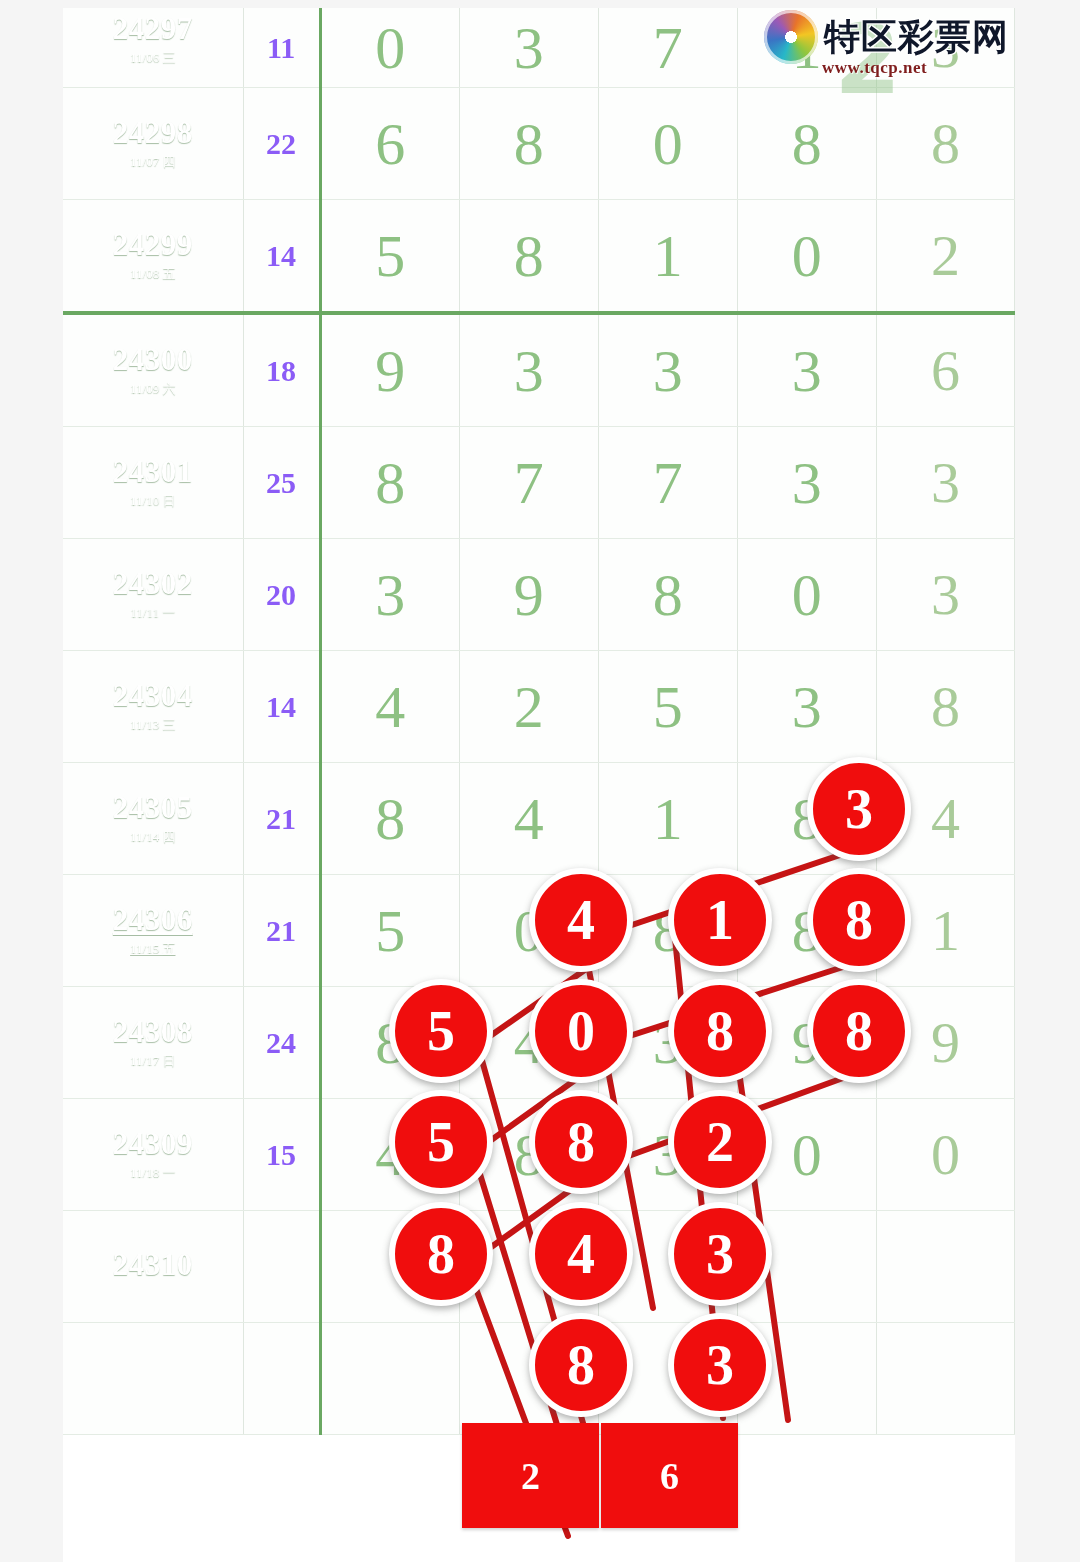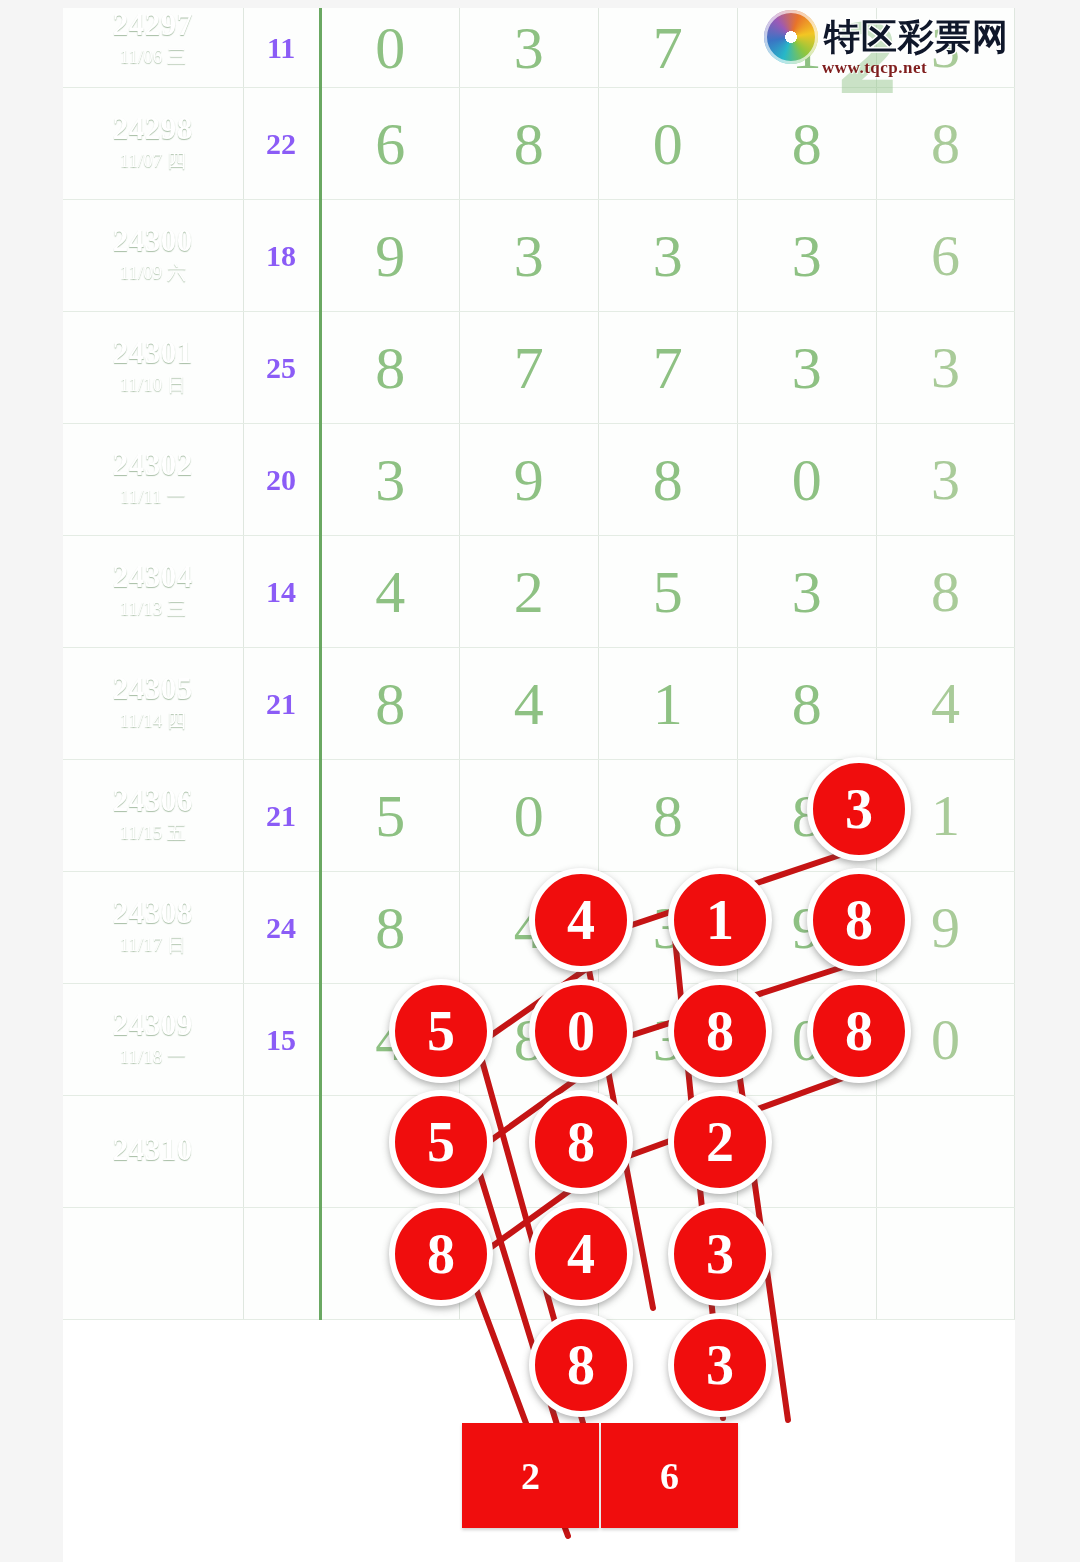--- a/index.html
+++ b/index.html
@@ -59,21 +59,21 @@
   .issue-no {
     display: block;
     font-size: 31px;
     font-weight: bold;
     line-height: 1.05;
     letter-spacing: 0.5px;
     text-shadow: 0 1px 1px rgba(60,110,55,.45);
   }
   .issue-date {
     display: block;
-    font-size: 19px;
+    font-size: 13px;
     line-height: 1.35;
     margin-top: 3px;
     text-shadow: 0 1px 1px rgba(60,110,55,.4);
     text-align: center;
   }
 
   
   td.sum {
     background: #f4fbcf;
     color: #8b5cf6;
@@ -241,20 +241,32 @@
             <span class="issue-no">24298</span>
             <span class="issue-date">11/07 四</span>
           </td>
           <td class="sum">22</td>
           <td class="digit first-digit">6</td>
           <td class="digit">8</td>
           <td class="digit">0</td>
           <td class="digit pre-last">8</td>
           <td class="last">8</td>
         </tr>
+        <tr class="group-end">
+          <td class="issue" style="height: 111px;">
+            <span class="issue-no">24299</span>
+            <span class="issue-date">11/08 五</span>
+          </td>
+          <td class="sum">14</td>
+          <td class="digit first-digit">5</td>
+          <td class="digit">8</td>
+          <td class="digit">1</td>
+          <td class="digit pre-last">0</td>
+          <td class="last">2</td>
+        </tr>
         <tr>
           <td class="issue" style="height: 111px;">
             <span class="issue-no">24300</span>
             <span class="issue-date">11/09 六</span>
           </td>
           <td class="sum">18</td>
           <td class="digit first-digit">9</td>
           <td class="digit">3</td>
           <td class="digit">3</td>
           <td class="digit pre-last">3</td>
@@ -302,21 +314,21 @@
             <span class="issue-date">11/14 四</span>
           </td>
           <td class="sum">21</td>
           <td class="digit first-digit">8</td>
           <td class="digit">4</td>
           <td class="digit">1</td>
           <td class="digit pre-last">8</td>
           <td class="last">4</td>
         </tr>
         <tr>
-          <td class="issue" style="height: 111px;">
+          <td class="issue" style="height: 111px; text-decoration: underline;">
             <span class="issue-no">24306</span>
             <span class="issue-date">11/15 五</span>
           </td>
           <td class="sum">21</td>
           <td class="digit first-digit">5</td>
           <td class="digit">0</td>
           <td class="digit">8</td>
           <td class="digit pre-last">8</td>
           <td class="last">1</td>
         </tr>

